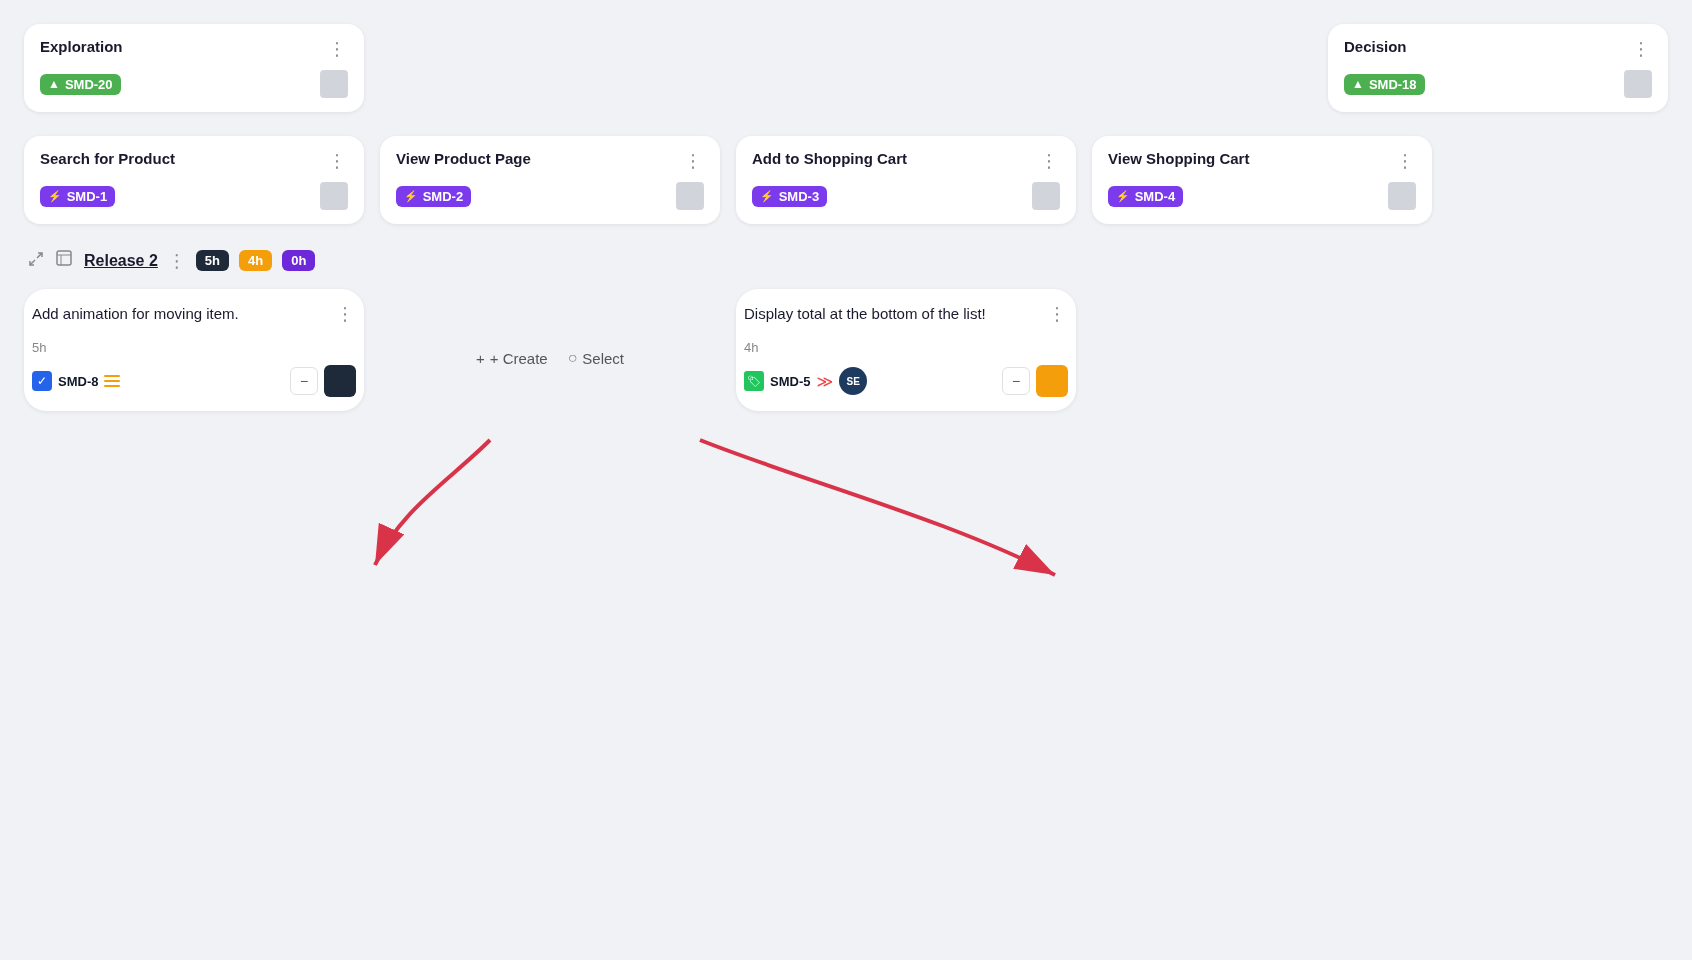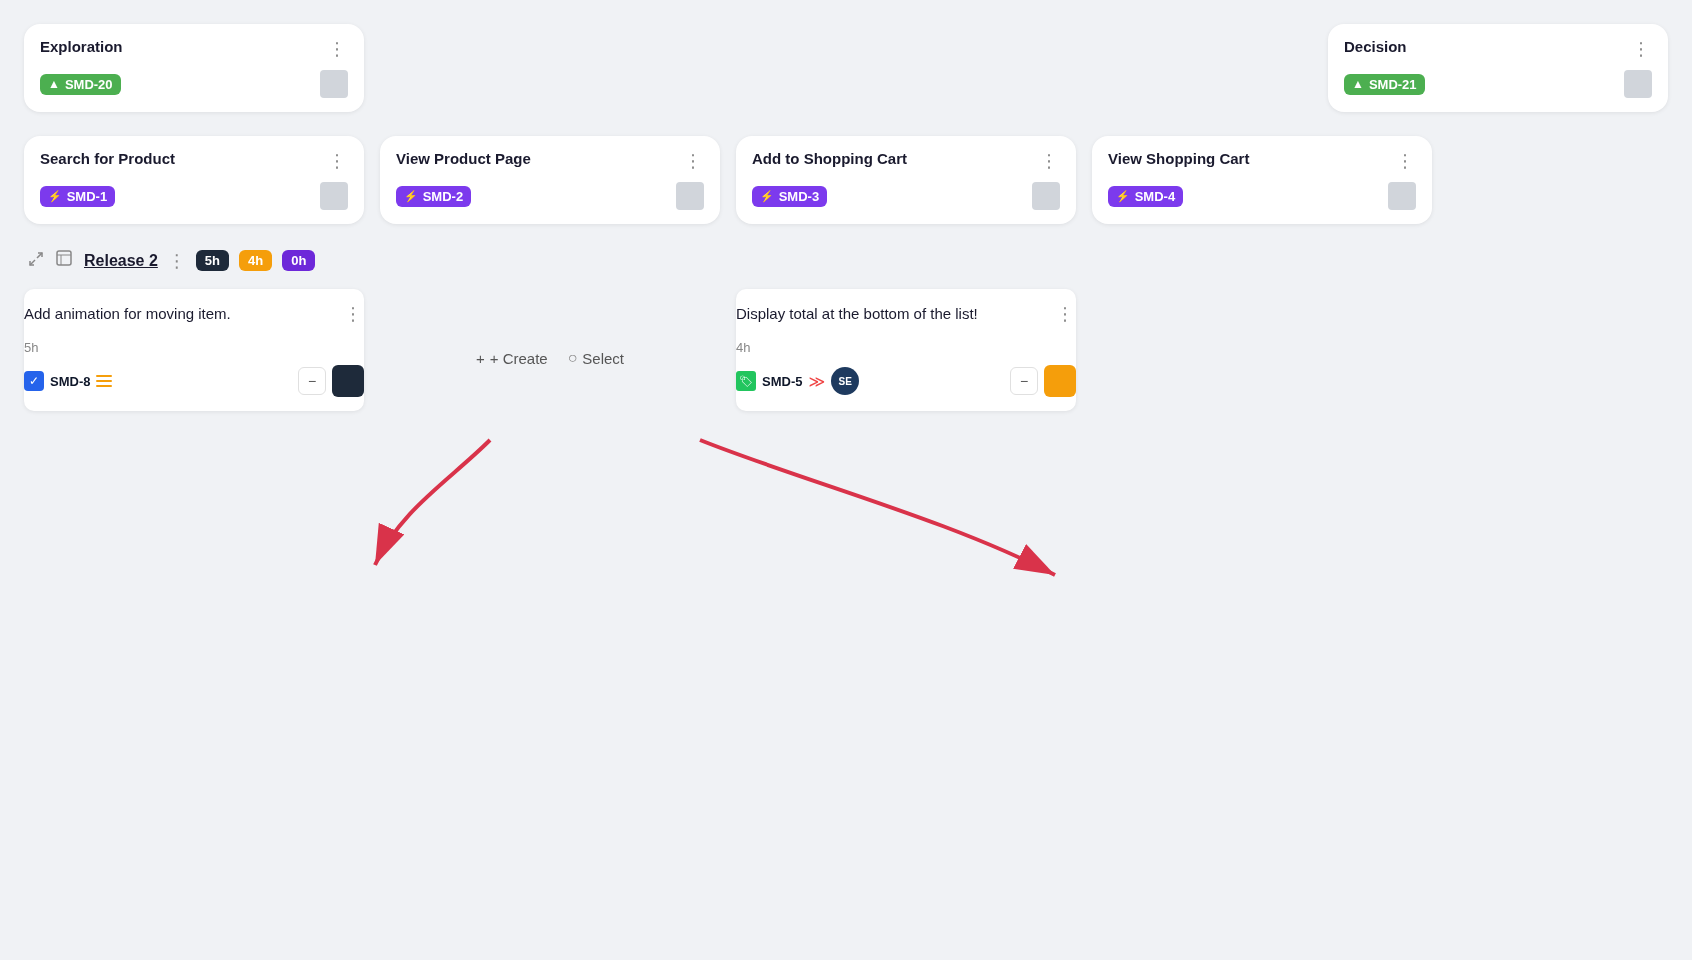--- a/index.html
+++ b/index.html
@@ -122,22 +122,22 @@
       gap: 16px;
       align-items: flex-start;
     }
     .release-col {
       min-width: 340px;
       max-width: 340px;
     }
     
     .sub-card {
       background: #fff;
-      border-radius: 10px;
-      padding: 14px 0;
+      border-radius: 22px;
+      padding: 14px 8px;
       box-shadow: 0 1px 4px rgba(0,0,0,0.08);
     }
     .sub-card-title {
       font-size: 15px;
       font-weight: 500;
       color: #1a1a2e;
       margin-bottom: 6px;
       line-height: 1.4;
     }
     .sub-card-time {
@@ -302,21 +302,21 @@
     <div class="row-between"></div>
 
     <div class="card">
       <div class="card-header">
         <span class="card-title">Decision</span>
         <span class="card-menu">⋮</span>
       </div>
       <div class="card-footer">
         <span class="badge badge-green">
           <span style="font-size:12px">▲</span>
-          <span>SMD-21</span>
+          <span>SMD-18</span>
         </span>
         <div class="avatar-placeholder"></div>
       </div>
     </div>
   </div>
 
   <div class="row">
 
     <div class="card">
       <div class="card-header">

